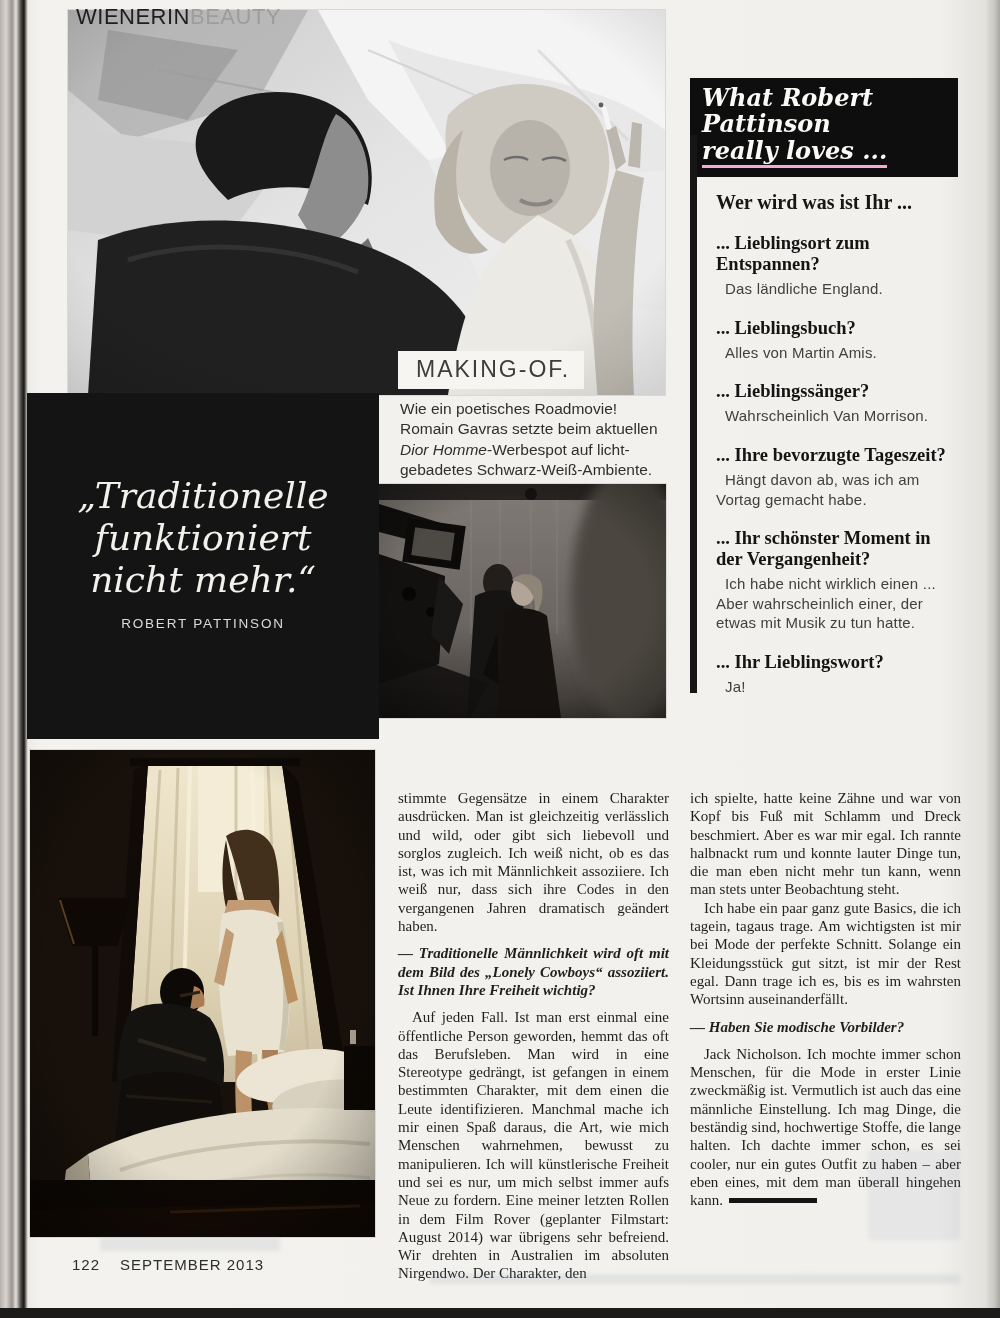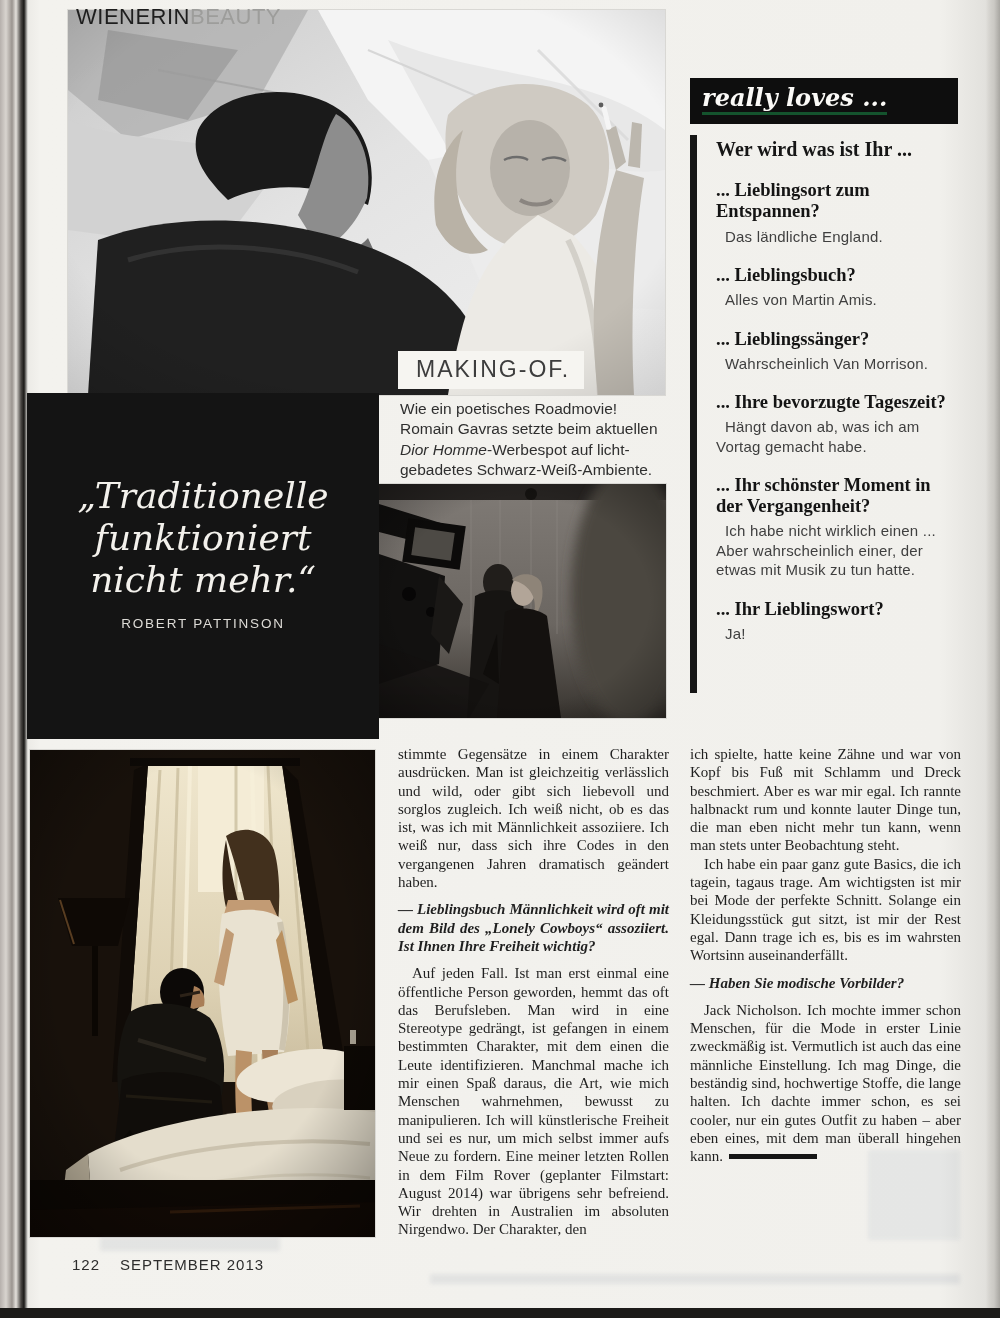--- a/index.html
+++ b/index.html
@@ -34,29 +34,29 @@
   .quote-block{position:absolute;left:27px;top:393px;width:352px;height:346px;background:#141414;
     color:#f3f1ec;text-align:center;z-index:4;}
   .quote-text{margin-top:82px;font-family:"DejaVu Serif","Liberation Serif",serif;
     font-style:italic;font-size:36px;line-height:1.17;font-weight:500;}
   .quote-attr{margin-top:15px;font-size:13.5px;letter-spacing:1.8px;color:#dddbd6;}
   
   .sidebar{position:absolute;left:690px;top:78px;width:268px;}
   .sb-head{background:#0e0e0e;color:#fbfaf7;padding:7px 10px 9px 12px;
     font-family:"DejaVu Serif","Liberation Serif",serif;font-style:italic;font-weight:700;
     font-size:24px;line-height:1.1;}
-  .sb-head .u{display:inline-block;border-bottom:3px solid #14532d;padding-bottom:1px;}
+  .sb-head .u{display:inline-block;border-bottom:3px solid #f9a8d4;padding-bottom:1px;}
   .sb-bar{position:absolute;left:0;top:57px;width:7px;height:558px;background:#161616;}
   .sb-body{padding:14px 4px 0 26px;}
   .sb-intro{font-family:"Liberation Serif",serif;font-weight:700;font-size:20px;color:#161616;}
   .sb-item{margin-top:19px;}
   .sb-q{font-family:"Liberation Serif",serif;font-weight:700;font-size:18.5px;line-height:1.14;color:#141414;}
   .sb-a{margin-top:4px;font-size:15px;line-height:1.3;color:#3f3f3f;letter-spacing:.2px;text-indent:9px;}
   
-  .col{position:absolute;top:745px;width:271px;font-family:"Liberation Serif",serif;
+  .col{position:absolute;top:789px;width:271px;font-family:"Liberation Serif",serif;
     font-size:15px;line-height:1.22;color:#1f1f1f;text-align:justify;}
   .col1{left:398px;} .col2{left:690px;}
   .col p{margin:0 0 0 0;}
   .col p.answer{text-indent:14px;}
   .col p.cont{text-indent:0;}
   .col p.question{margin:9px 0;font-weight:700;font-style:italic;}
   .end-rule{display:inline-block;width:88px;height:5px;background:#151515;vertical-align:2px;margin-left:6px;}
   
   .footer{position:absolute;left:72px;top:1256px;font-size:15px;letter-spacing:1px;color:#2d2d2d;}
   .footer .num{margin-right:20px;}
@@ -185,20 +185,21 @@
         <path d="M118,150 L104,190 L120,200 Z" fill="#0f0d0b"></path>
       </g>
       <ellipse cx="250" cy="110" rx="58" ry="130" fill="#4c4741" filter="url(#blur6)"></ellipse>
       <path d="M0,160 L110,200 L90,234 L0,234 Z" fill="#131110" opacity=".9"></path>
       <rect width="287" height="234" fill="url(#svig)"></rect>
     </svg>
   </div>
 
   <div class="sidebar">
     <div class="sb-head">
+      <div>What Robert Pattinson</div>
       <span class="u">really loves ...</span>
     </div>
     <div class="sb-bar"></div>
     <div class="sb-body">
       <div class="sb-intro">Wer wird was ist Ihr ...</div>
       <div class="sb-item">
         <div class="sb-q">... Lieblingsort zum Entspannen?</div>
         <div class="sb-a">Das ländliche England.</div>
       </div>
       <div class="sb-item">
@@ -297,21 +298,21 @@
       </g>
       <rect y="430" width="345" height="57" fill="#0d0804"></rect>
       <path d="M0,460 L345,452 L345,487 L0,487 Z" fill="#120a05"></path>
       <path d="M140,462 L330,456" stroke="#4a2b12" stroke-width="3" opacity=".5"></path>
       <rect width="345" height="487" fill="url(#bvig)"></rect>
     </svg>
   </div>
 
   <div class="col col1">
     <p class="answer cont">stimmte Gegensätze in einem Charakter ausdrücken. Man ist gleichzeitig verlässlich und wild, oder gibt sich liebevoll und sorglos zugleich. Ich weiß nicht, ob es das ist, was ich mit Männlichkeit assoziiere. Ich weiß nur, dass sich ihre Codes in den vergangenen Jahren dramatisch geändert haben.</p>
-    <p class="question">— Lieblingsbuch Männlichkeit wird oft mit dem Bild des „Lonely Cowboys“ assoziiert. Ist Ihnen Ihre Freiheit wichtig?</p>
+    <p class="question">— Traditionelle Männlichkeit wird oft mit dem Bild des „Lonely Cowboys“ assoziiert. Ist Ihnen Ihre Freiheit wichtig?</p>
     <p class="answer">Auf jeden Fall. Ist man erst einmal eine öffentliche Person geworden, hemmt das oft das Berufsleben. Man wird in eine Stereotype gedrängt, ist gefangen in einem bestimmten Charakter, mit dem einen die Leute identifizieren. Manchmal mache ich mir einen Spaß daraus, die Art, wie mich Menschen wahrnehmen, bewusst zu manipulieren. Ich will künstlerische Freiheit und sei es nur, um mich selbst immer aufs Neue zu fordern. Eine meiner letzten Rollen in dem Film Rover (geplanter Filmstart: August 2014) war übrigens sehr befreiend. Wir drehten in Australien im absoluten Nirgendwo. Der Charakter, den</p>
   </div>
   <div class="col col2">
     <p class="answer cont">ich spielte, hatte keine Zähne und war von Kopf bis Fuß mit Schlamm und Dreck beschmiert. Aber es war mir egal. Ich rannte halbnackt rum und konnte lauter Dinge tun, die man eben nicht mehr tun kann, wenn man stets unter Beobachtung steht.</p>
     <p class="answer">Ich habe ein paar ganz gute Basics, die ich tagein, tagaus trage. Am wichtigsten ist mir bei Mode der perfekte Schnitt. Solange ein Kleidungsstück gut sitzt, ist mir der Rest egal. Dann trage ich es, bis es im wahrsten Wortsinn auseinanderfällt.</p>
     <p class="question">— Haben Sie modische Vorbilder?</p>
     <p class="answer"><span>Jack Nicholson. Ich mochte immer schon Menschen, für die Mode in erster Linie zweckmäßig ist. Vermutlich ist auch das eine männliche Einstellung. Ich mag Dinge, die beständig sind, hochwertige Stoffe, die lange halten. Ich dachte immer schon, es sei cooler, nur ein gutes Outfit zu haben – aber eben eines, mit dem man überall hingehen kann.</span><span class="end-rule"></span></p>
   </div>
 
   <div class="footer">

